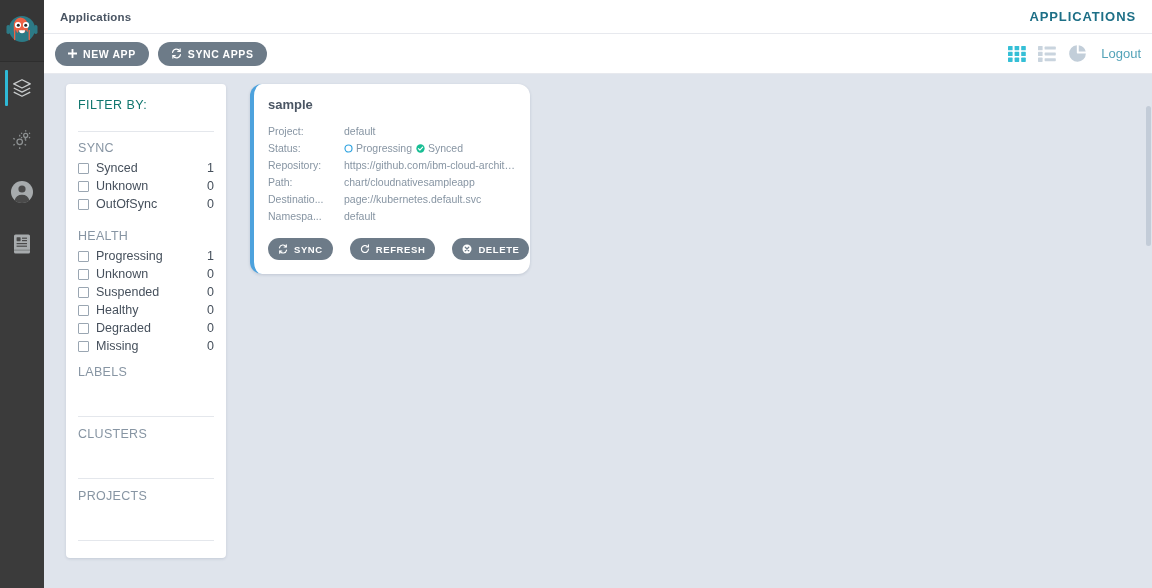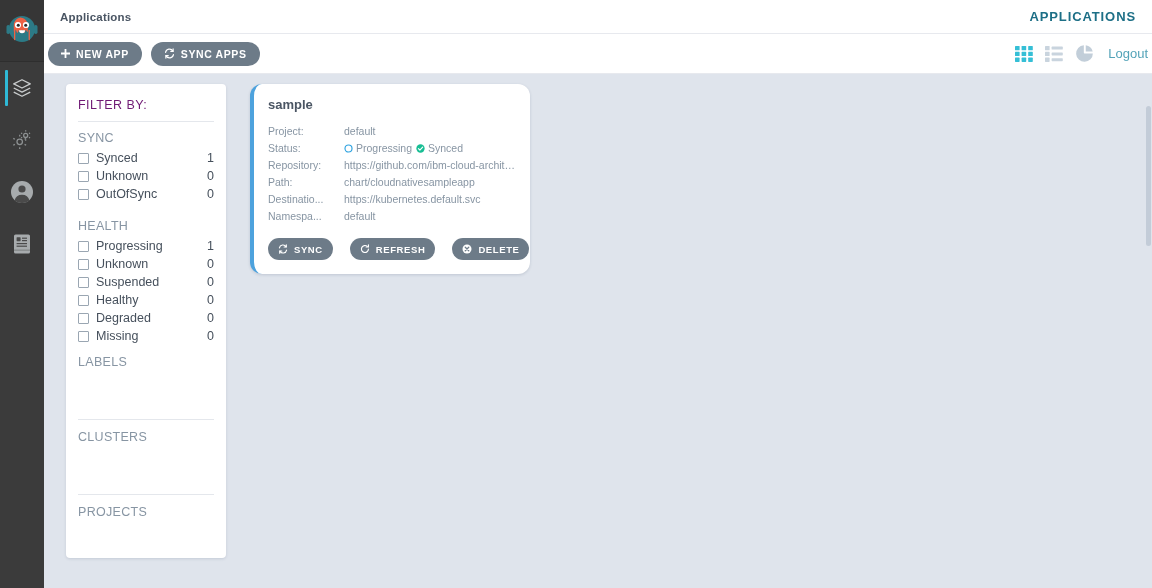--- a/index.html
+++ b/index.html
@@ -70,21 +70,21 @@
     font-size: 13px; font-weight: bold;
     color: #1d6f86; letter-spacing: .9px;
   }
 
   
   .toolbar {
     height: 40px;
     background: #ffffff;
     border-bottom: 1px solid #e7e9ee;
     display: flex; align-items: center;
-    padding: 0 4px;
+    padding: 0 11px;
     flex: 0 0 40px;
   }
   .pill {
     display: inline-flex; align-items: center; gap: 6px;
     height: 24px;
     padding: 0 13px;
     border-radius: 13px;
     background: #6d7b88;
     color: #ffffff;
     font-size: 10.5px; font-weight: bold;
@@ -152,23 +152,23 @@
     flex: 0 0 160px;
     background: #ffffff;
     border-radius: 4px;
     box-shadow: 0 1px 3px rgba(40,60,90,.14);
     padding: 14px 12px 0 12px;
     align-self: flex-start;
     height: 474px;
     overflow: hidden;
   }
   .filter-title {
-    font-size: 12.5px; color: #701a75;
+    font-size: 12.5px; color: #0f766e;
     letter-spacing: .4px;
-    padding-bottom: 9px;
+    padding-bottom: 19px;
     border-bottom: 1px solid #e4e7ec;
     margin-bottom: 9px;
   }
   .group-title {
     font-size: 12.5px; color: #8795a3;
     margin: 4px 0 4px 0;
     letter-spacing: .3px;
   }
   .frow {
     display: flex; align-items: center;
@@ -181,21 +181,21 @@
     border: 1px solid #9aa6b2;
     border-radius: 1px;
     background: #fff;
     margin-right: 7px;
     flex: 0 0 11px;
   }
   .frow .cnt { margin-left: auto; color: #46505c; font-size: 12.5px; }
   .sec-spacer { height: 12px; }
   .sec {
     border-bottom: 1px solid #e4e7ec;
-    padding-bottom: 46px;
+    padding-bottom: 33px;
   }
   .sec .group-title { margin-top: 10px; }
 
   
   .cards { flex: 1 1 auto; }
   .card {
     width: 280px;
     background: #ffffff;
     border-radius: 12px;
     border-left: 4px solid #4da2dd;
@@ -483,21 +483,21 @@
           <div class="krow">
             <span class="klabel">Repository:</span>
             <span class="kval">https://github.com/ibm-cloud-architecture/c...</span>
           </div>
           <div class="krow">
             <span class="klabel">Path:</span>
             <span class="kval">chart/cloudnativesampleapp</span>
           </div>
           <div class="krow">
             <span class="klabel">Destinatio...</span>
-            <span class="kval">https://kubernetes.default.svc</span>
+            <span class="kval">page://kubernetes.default.svc</span>
           </div>
           <div class="krow">
             <span class="klabel">Namespa...</span>
             <span class="kval">default</span>
           </div>
 
           <div class="card-actions">
             <button class="pill">
               <span>
                 <svg width="10" height="10" viewBox="0 0 14 14" fill="none" stroke="#fff" stroke-width="1.6" stroke-linecap="round">

